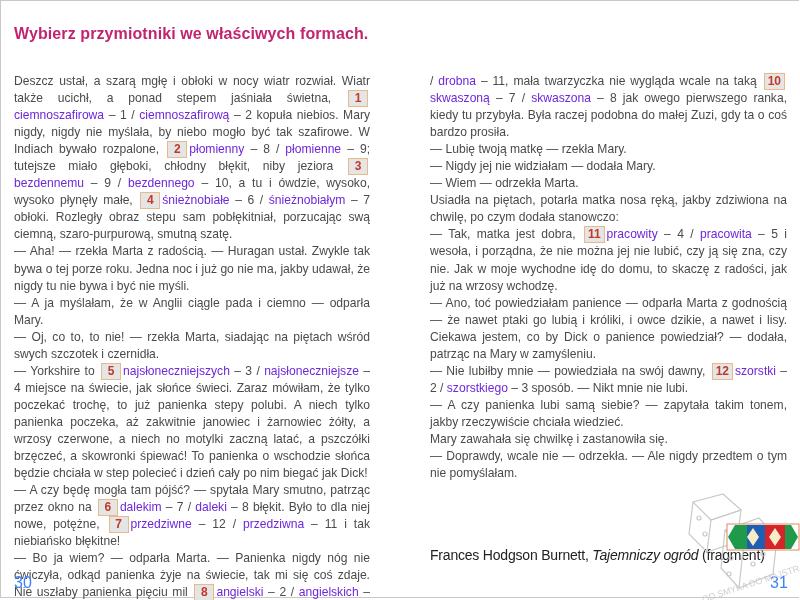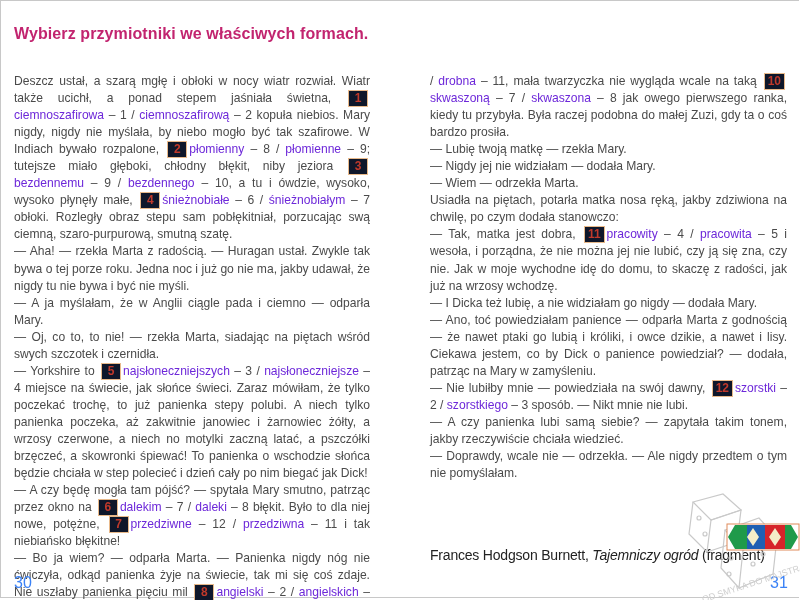--- a/index.html
+++ b/index.html
@@ -4,21 +4,21 @@
 <style>
   html, body { margin:0; padding:0; background:#fff; }
   body { width:800px; height:600px; position:relative; overflow:hidden; font-family:"Liberation Sans", sans-serif; }
   .frame { position:absolute; left:0; top:0; width:798px; height:596px; border:1px solid #c8c8c8; border-right:none; }
   .title { position:absolute; left:14px; top:25px; font-size:16px; font-weight:bold; color:#c2246f; letter-spacing:0.1px; }
   .col { position:absolute; font-size:12.1px; line-height:17.05px; color:#4a4a4a; text-align:justify; }
   .col p { margin:0; }
   .left { left:14px; top:73px; width:356px; }
   .right { left:430px; top:73px; width:357px; }
   .opt { color:#6d28d9; }
-  .badge { display:inline-block; min-width:12px; padding:0 3px; height:15px; line-height:15px; text-align:center; background:#0f172a; border:1px solid #e8b98a; color:#c0392b; font-weight:bold; font-size:12px; margin:0 2px; vertical-align:baseline; box-sizing:content-box; }
+  .badge { display:inline-block; min-width:12px; padding:0 3px; height:15px; line-height:15px; text-align:center; background:#e5e5e5; border:1px solid #e8b98a; color:#c0392b; font-weight:bold; font-size:12px; margin:0 2px; vertical-align:baseline; box-sizing:content-box; }
   .pagenum { position:absolute; font-size:16px; color:#3b82f6; }
   .pn-left { left:14px; top:574px; }
   .pn-right { left:770px; top:574px; }
   .source { position:absolute; left:430px; top:547px; font-size:14px; color:#222; letter-spacing:-0.2px; }
   .source i { font-style:italic; }
   .logo { position:absolute; left:675px; top:490px; width:125px; height:110px; }
 </style>
 </head>
 <body>
 
@@ -35,24 +35,24 @@
     <p><span>— A czy będę mogła tam pójść? — spytała Mary smutno, patrząc przez okno na </span><span class="badge">6</span><span class="opt">dalekim</span><span> – 7 / </span><span class="opt">daleki</span><span> – 8 błękit. Było to dla niej nowe, potężne, </span><span class="badge">7</span><span class="opt">przedziwne</span><span> – 12 / </span><span class="opt">przedziwna</span><span> – 11 i tak niebiańsko błękitne!</span></p>
     <p><span>— Bo ja wiem? — odparła Marta. — Panienka nigdy nóg nie ćwiczyła, odkąd panienka żyje na świecie, tak mi się coś zdaje. Nie uszłaby panienka pięciu mil </span><span class="badge">8</span><span class="opt">angielski</span><span> – 2 / </span><span class="opt">angielskich</span><span> – 3. Bo pięć mil jest stąd do naszej chatki!</span></p>
   </div>
 <div class="col right">
     <p><span>/ </span><span class="opt">drobna</span><span> – 11, mała twarzyczka nie wygląda wcale na taką </span><span class="badge">10</span><span class="opt">skwaszoną</span><span> – 7 / </span><span class="opt">skwaszona</span><span> – 8 jak owego pierwszego ranka, kiedy tu przybyła. Była raczej podobna do małej Zuzi, gdy ta o coś bardzo prosiła.</span></p>
     <p><span>— Lubię twoją matkę — rzekła Mary.</span></p>
     <p><span>— Nigdy jej nie widziałam — dodała Mary.</span></p>
     <p><span>— Wiem — odrzekła Marta.</span></p>
     <p><span>Usiadła na piętach, potarła matka nosa ręką, jakby zdziwiona na chwilę, po czym dodała stanowczo:</span></p>
     <p><span>— Tak, matka jest dobra, </span><span class="badge">11</span><span class="opt">pracowity</span><span> – 4 / </span><span class="opt">pracowita</span><span> – 5 i wesoła, i porządna, że nie można jej nie lubić, czy ją się zna, czy nie. Jak w moje wychodne idę do domu, to skaczę z radości, jak już na wrzosy wchodzę.</span></p>
-    <p><span>— I Dicka też lubię, a nie widziałam go nigdy — dodała Mary.</span></p>
     <p><span>— Ano, toć powiedziałam panience — odparła Marta z godnością — że nawet ptaki go lubią i króliki, i owce dzikie, a nawet i lisy. Ciekawa jestem, co by Dick o panience powiedział? — dodała, patrząc na Mary w zamyśleniu.</span></p>
     <p><span>— Nie lubiłby mnie — powiedziała na swój dawny, </span><span class="badge">12</span><span class="opt">szorstki</span><span> – 2 / </span><span class="opt">szorstkiego</span><span> – 3 sposób. — Nikt mnie nie lubi.</span></p>
     <p><span>— A czy panienka lubi samą siebie? — zapytała takim tonem, jakby rzeczywiście chciała wiedzieć.</span></p>
+    <p><span>Mary zawahała się chwilkę i zastanowiła się.</span></p>
     <p><span>— Doprawdy, wcale nie — odrzekła. — Ale nigdy przedtem o tym nie pomyślałam.</span></p>
   </div>
 
 <div class="source">
   <span>Frances Hodgson Burnett, </span><i>Tajemniczy ogród</i><span> (fragment)</span>
 </div>
 
 <div class="pagenum pn-left">30</div>
 <div class="pagenum pn-right">31</div>
 

